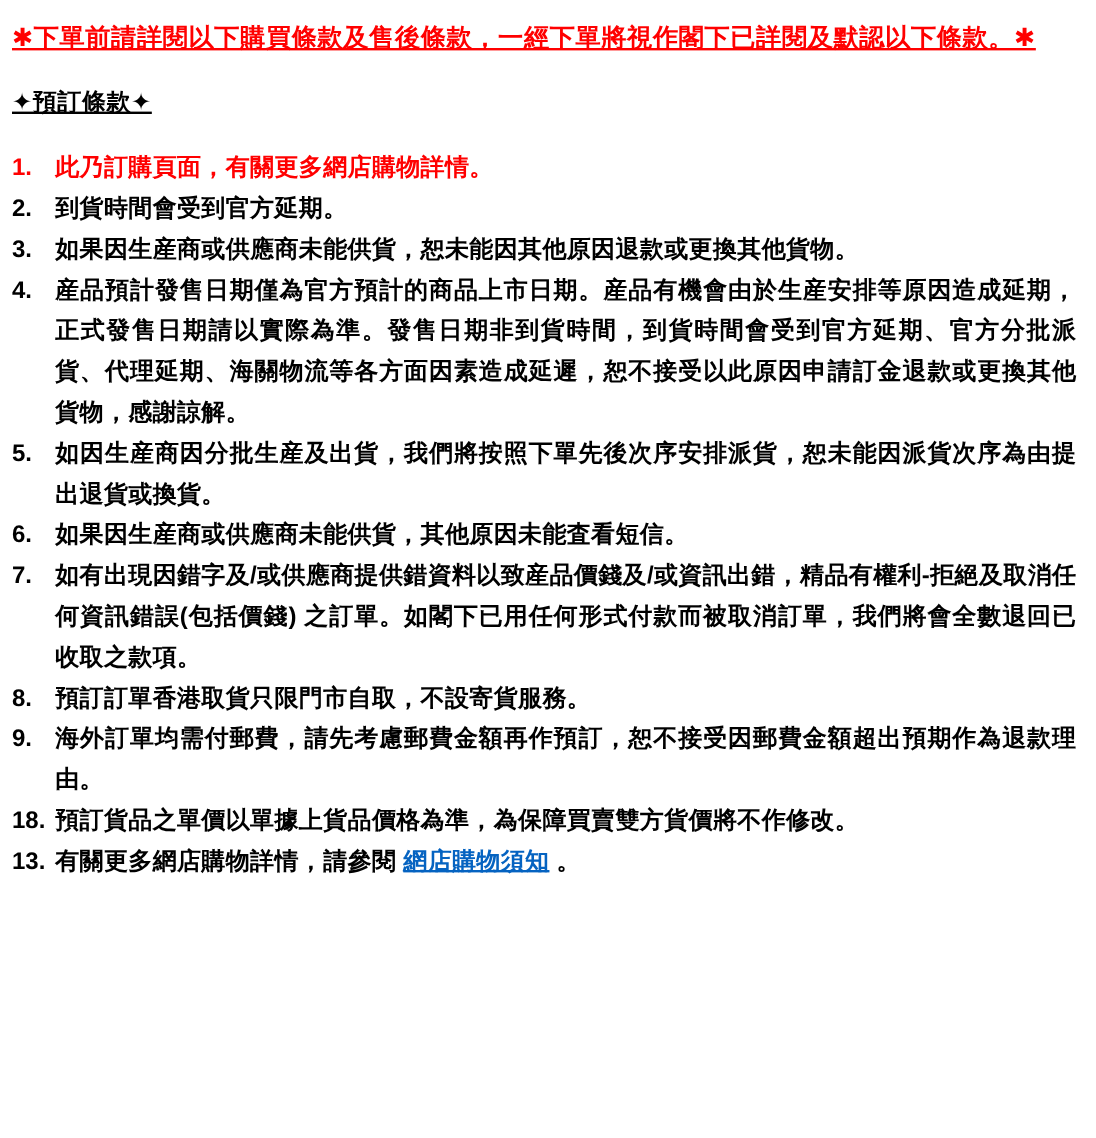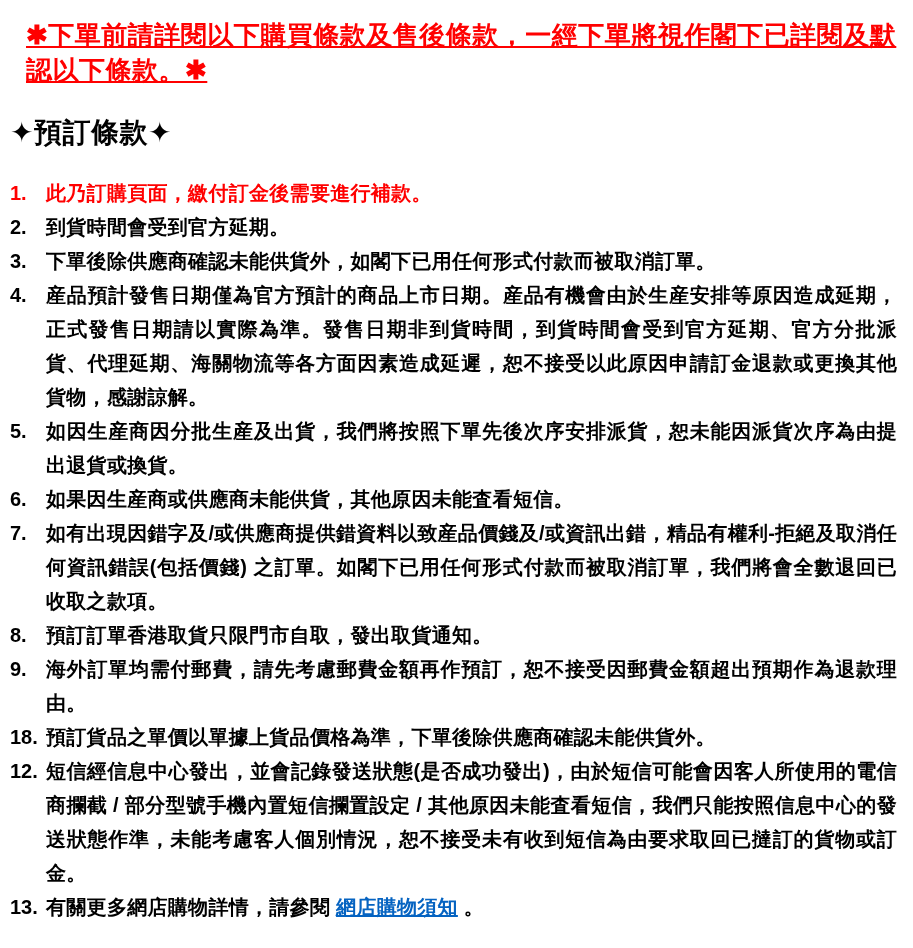--- a/index.html
+++ b/index.html
@@ -13,29 +13,29 @@
     min-height: 948px;
     font-family: "Liberation Sans", "DejaVu Sans", sans-serif;
     font-weight: 700;
     color: #000000;
   }
   .page {
     padding: 12px 16px 14px 10px;
   }
   .header {
     color: #ff0000;
-    font-size: 26px;
+    font-size: 21px;
     line-height: 1.35;
     text-decoration: underline;
-    margin: 6px 0 26px 16px;
+    margin: 6px 0 26px 0;
     letter-spacing: 0.5px;
-    font-family: Liberation Serif, serif;
   }
   .section-title {
-    font-size: 28px;
+    font-size: 20px;
+    text-decoration: underline;
     margin: 0 0 24px 0;
     letter-spacing: 0.5px;
   }
   .terms-list {
     font-size: 20px;
   }
   .term-row {
     display: flex;
     align-items: flex-start;
     line-height: 34px;
@@ -64,60 +64,56 @@
 <body>
 
 <div class="page">
   <p class="header">✱下單前請詳閱以下購買條款及售後條款，一經下單將視作閣下已詳閱及默認以下條款。✱</p>
 
   <p class="section-title">✦預訂條款✦</p>
 
   <div class="terms-list">
       <div class="term-row red">
         <span class="term-num">1.</span>
-        <div class="term-text"><span class="">此乃訂購頁面，繳付訂金後需要進行補款。</span></div>
+        <div class="term-text"><span class="">此乃訂購頁面，有關更多網店購物詳情。</span></div>
       </div>
       <div class="term-row">
         <span class="term-num">2.</span>
         <div class="term-text"><span class="">到貨時間會受到官方延期。</span></div>
       </div>
       <div class="term-row">
         <span class="term-num">3.</span>
-        <div class="term-text"><span class="">下單後除供應商確認未能供貨外，如閣下已用任何形式付款而被取消訂單。</span></div>
+        <div class="term-text"><span class="">如果因生産商或供應商未能供貨，恕未能因其他原因退款或更換其他貨物。</span></div>
       </div>
       <div class="term-row">
         <span class="term-num">4.</span>
         <div class="term-text"><span class="">産品預計發售日期僅為官方預計的商品上市日期。産品有機會由於生産安排等原因造成延期，正式發售日期請以實際為準。發售日期非到貨時間，到貨時間會受到官方延期、官方分批派貨、代理延期、海關物流等各方面因素造成延遲，恕不接受以此原因申請訂金退款或更換其他貨物，感謝諒解。</span></div>
       </div>
       <div class="term-row">
         <span class="term-num">5.</span>
         <div class="term-text"><span class="">如因生産商因分批生産及出貨，我們將按照下單先後次序安排派貨，恕未能因派貨次序為由提出退貨或換貨。</span></div>
       </div>
       <div class="term-row">
         <span class="term-num">6.</span>
         <div class="term-text"><span class="">如果因生産商或供應商未能供貨，其他原因未能査看短信。</span></div>
       </div>
       <div class="term-row">
         <span class="term-num">7.</span>
         <div class="term-text"><span class="">如有出現因錯字及/或供應商提供錯資料以致産品價錢及/或資訊出錯，精品有權利-拒絕及取消任何資訊錯誤(包括價錢) 之訂單。如閣下已用任何形式付款而被取消訂單，我們將會全數退回已收取之款項。</span></div>
       </div>
       <div class="term-row">
         <span class="term-num">8.</span>
-        <div class="term-text"><span class="">預訂訂單香港取貨只限門市自取，發出取貨通知。</span></div>
+        <div class="term-text"><span class="">預訂訂單香港取貨只限門市自取，不設寄貨服務。</span></div>
       </div>
       <div class="term-row">
         <span class="term-num">9.</span>
         <div class="term-text"><span class="">海外訂單均需付郵費，請先考慮郵費金額再作預訂，恕不接受因郵費金額超出預期作為退款理由。</span></div>
       </div>
       <div class="term-row">
         <span class="term-num">18.</span>
-        <div class="term-text"><span class="">預訂貨品之單價以單據上貨品價格為準，下單後除供應商確認未能供貨外。</span></div>
-      </div>
-      <div class="term-row">
-        <span class="term-num">12.</span>
-        <div class="term-text"><span class="">短信經信息中心發出，並會記錄發送狀態(是否成功發出)，由於短信可能會因客人所使用的電信商攔截 / 部分型號手機內置短信攔置設定 / 其他原因未能査看短信，我們只能按照信息中心的發送狀態作準，未能考慮客人個別情況，恕不接受未有收到短信為由要求取回已撻訂的貨物或訂金。</span></div>
+        <div class="term-text"><span class="">預訂貨品之單價以單據上貨品價格為準，為保障買賣雙方貨價將不作修改。</span></div>
       </div>
       <div class="term-row">
         <span class="term-num">13.</span>
         <div class="term-text"><span class="">有關更多網店購物詳情，請參閱 </span><a href="#" class="seg-link">網店購物須知</a><span class=""> 。</span></div>
       </div>
     </div>
 </div>
 
 </body></html>

